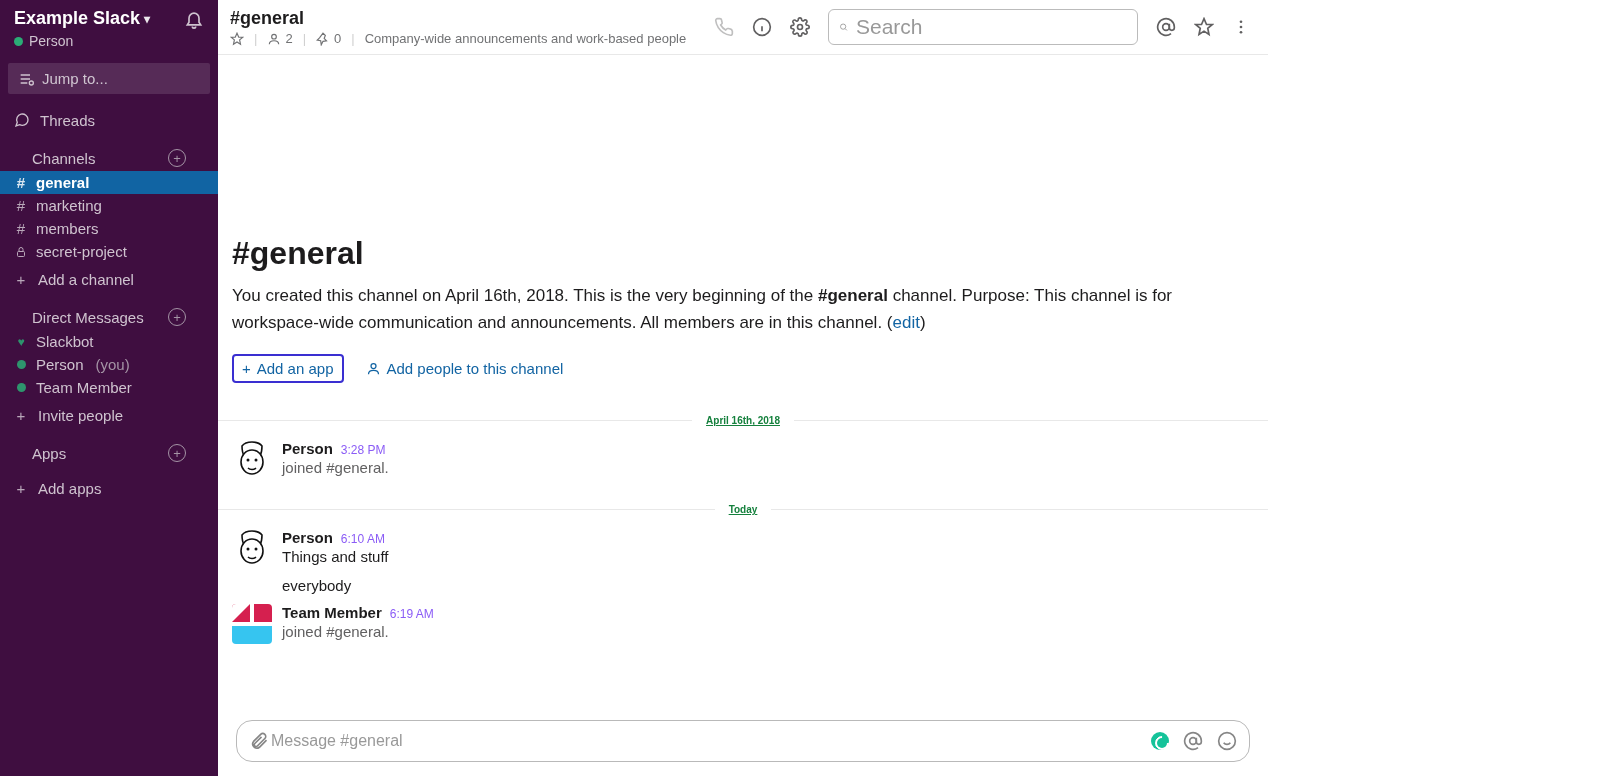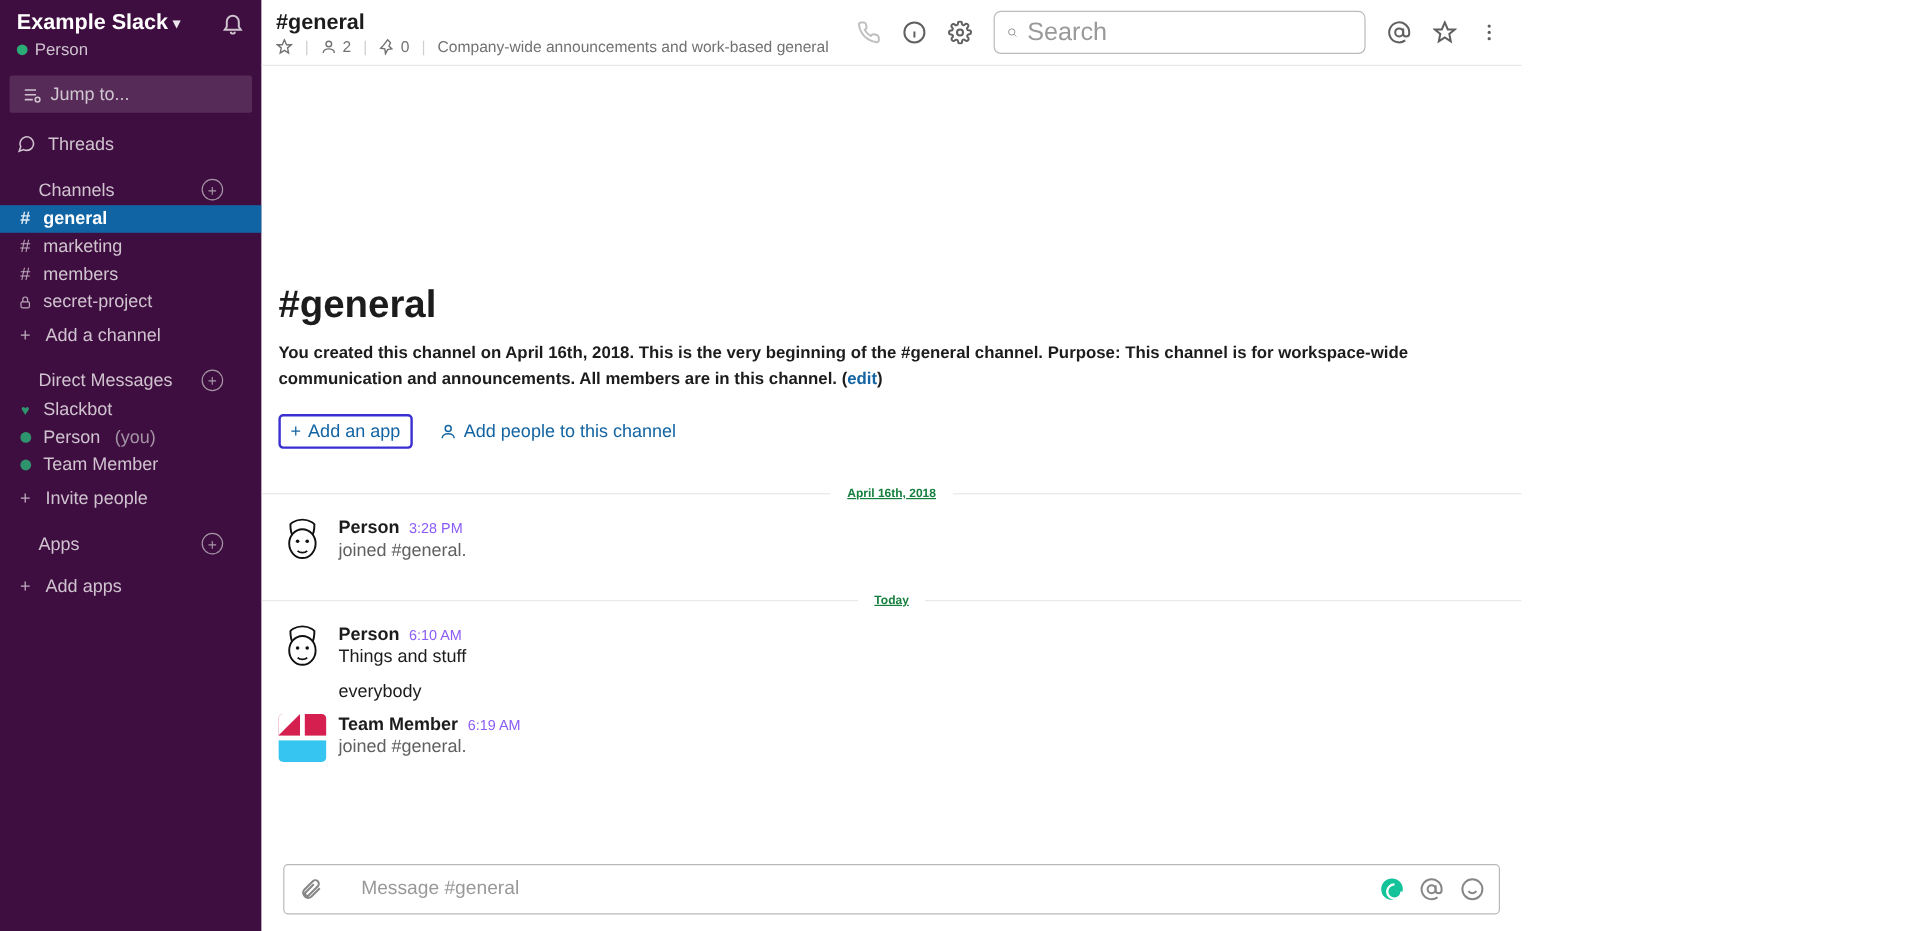--- a/index.html
+++ b/index.html
@@ -41,21 +41,21 @@
     .h-right { display: flex; align-items: center; gap: 18px; color: #616061; }
     .icon-btn { cursor: pointer; display:flex; align-items:center; }
     .search-box { display: flex; align-items: center; gap: 8px; border: 1px solid #bbb; border-radius: 6px; padding: 5px 10px; width: 310px; color: #616061; }
     .search-box input { border: none; outline: none; flex: 1; font-size: 21px; color: #1d1c1d; }
     .search-box input::placeholder { color: #999; }
 
     .content { flex: 1; overflow-y: auto; padding: 0 0 10px 0; display:flex; flex-direction:column; }
     .spacer-top { height: 180px; }
     .intro { padding: 0 18px 14px 14px; }
     .intro h1 { font-size: 32px; font-weight: 900; margin-bottom: 10px; color:#1d1c1d; }
-    .intro p { font-size: 14px; line-height: 1.6; color: #1d1c1d; font-weight: bold; }
+    .intro p { font-size: 17px; line-height: 1.6; color: #1d1c1d; }
     .intro .edit { color: #1264a3; cursor: pointer; }
     .intro-actions { display: flex; gap: 14px; margin-top: 18px; align-items:center; }
     .pill-link { color: #1264a3; display: flex; align-items: center; gap: 6px; font-size: 15px; cursor: pointer; padding: 4px 8px; }
     .pill-link.hl { border: 2.5px solid #3a2fd1; border-radius: 4px; }
 
     .divider { display: flex; align-items: center; margin: 18px 0 6px; }
     .divider .line { flex: 1; height: 1px; background: #e8e8e8; }
     .divider .label { padding: 0 14px; color: #15803d; font-size: 10px; font-weight: 700; text-decoration: underline; }
     .divider.today .label { font-weight: 700; }
 
@@ -63,21 +63,21 @@
     .avatar { width: 40px; height: 40px; border-radius: 4px; flex-shrink: 0; background:#fff; }
     .msg-body { flex: 1; }
     .msg-head { display: flex; align-items: baseline; gap: 8px; }
     .author { font-weight: 900; font-size: 15px; }
     .time { font-size: 12px; color: #8b5cf6; }
     .msg-text { font-size: 15px; color: #1d1c1d; margin-top: 2px; }
     .msg-text.sys { color: #616061; }
     .msg-cont { padding: 2px 18px 2px 64px; font-size: 15px; }
 
     .composer-wrap { padding: 0 18px 14px; }
-    .composer { border: 1.5px solid #b9b9b9; border-radius: 4px; display: flex; align-items: center; padding: 10px 12px; gap: 32px; }
+    .composer { border: 1.5px solid #b9b9b9; border-radius: 16px; display: flex; align-items: center; padding: 10px 12px; gap: 2px; }
     .composer input { border: none; outline: none; flex: 1; font-size: 16px; }
     .composer input::placeholder { color: #999; }
     .composer .right-icns { display: flex; align-items: center; gap: 14px; color: #868686; }
     .grammarly { width: 18px; height: 18px; border-radius: 50%; background: #15c39a; position: relative; }
     .grammarly::after { content:""; position:absolute; left:4px; top:4px; width:10px; height:10px; border:2px solid #fff; border-top-color:transparent; border-radius:50%; transform:rotate(45deg); }
 
     svg { display: block; }
 
     
     .avt-face { stroke:#111; stroke-width:1.6; fill:#fff; }
@@ -205,21 +205,21 @@
             <span>2</span>
           </span>
           <span class="sep">|</span>
           <span class="mitem">
             <svg width="14" height="14" viewBox="0 0 24 24" fill="none" stroke="#717274" stroke-width="2">
                 <path d="M12 2l4 4-2 5 4 4-6 1-3 6-1-7-6-1 4-4z"></path>
               </svg>
             <span>0</span>
           </span>
           <span class="sep">|</span>
-          <span>Company-wide announcements and work-based general</span>
+          <span>Company-wide announcements and work-based people</span>
         </div>
       </div>
       <div class="h-right">
         <span class="icon-btn" style="opacity:.4">
           <svg width="20" height="20" viewBox="0 0 24 24" fill="none" stroke="#616061" stroke-width="2">
               <path d="M22 16.9v3a2 2 0 01-2.2 2 19.8 19.8 0 01-8.6-3.1 19.5 19.5 0 01-6-6A19.8 19.8 0 012.1 4.2 2 2 0 014.1 2h3a2 2 0 012 1.7c.1.9.3 1.8.6 2.6a2 2 0 01-.5 2.1L8 9.6a16 16 0 006 6l1.2-1.2a2 2 0 012.1-.5c.8.3 1.7.5 2.6.6a2 2 0 011.7 2z"></path>
             </svg>
         </span>
         <span class="icon-btn">
           <svg width="20" height="20" viewBox="0 0 24 24" fill="none" stroke="#616061" stroke-width="2">

